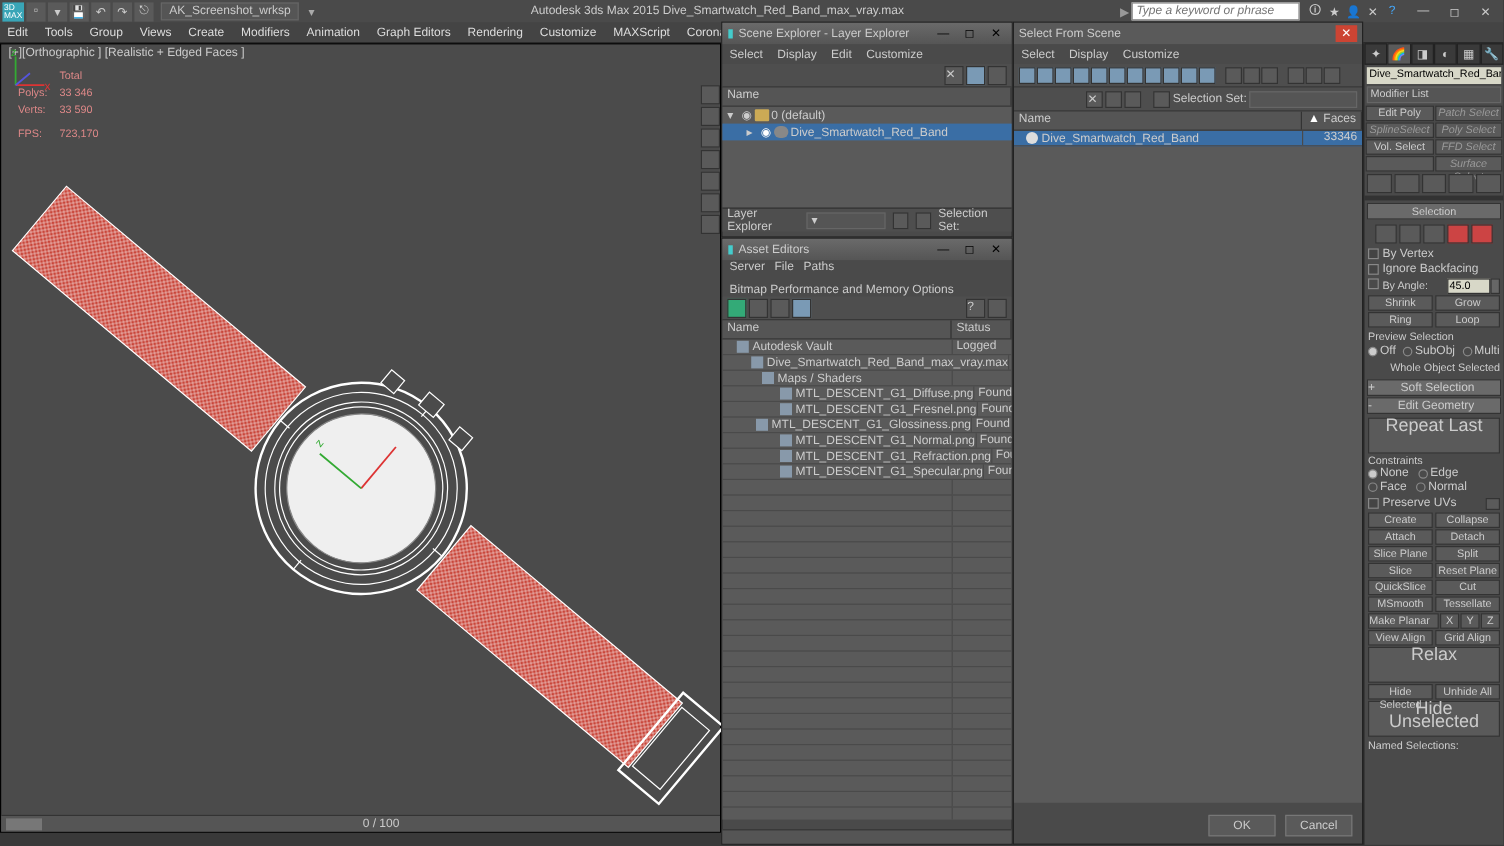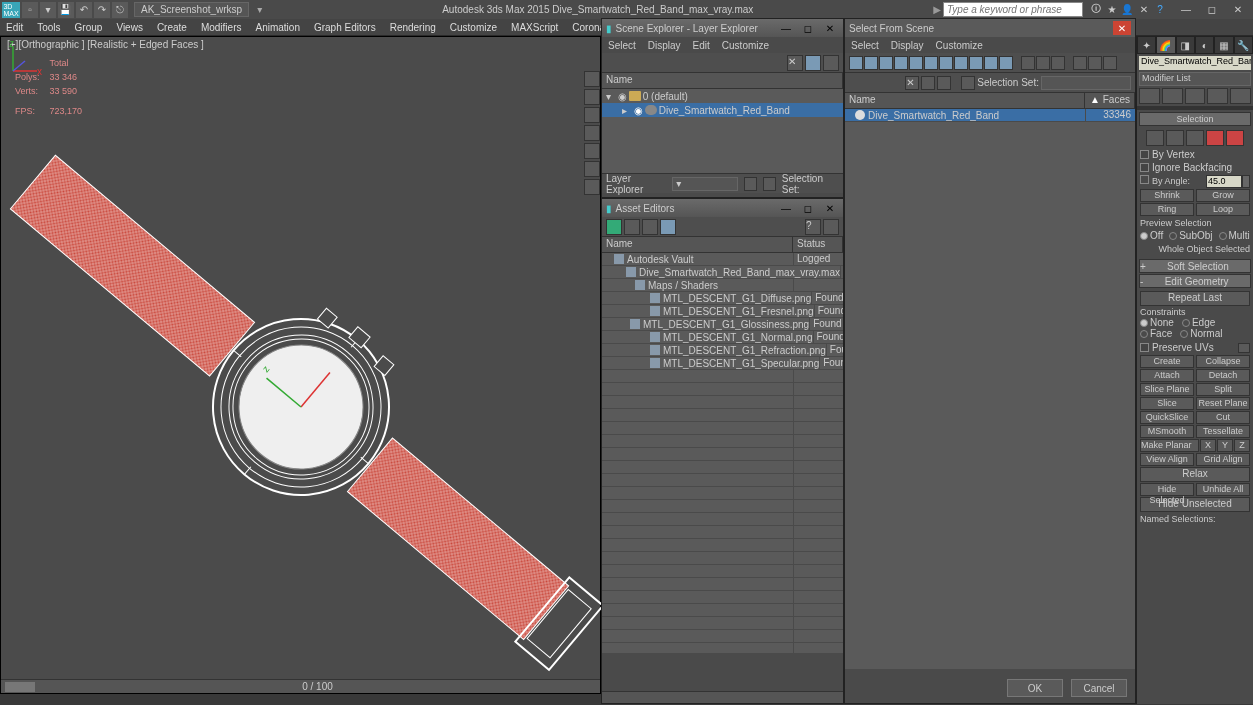--- a/index.html
+++ b/index.html
@@ -72,21 +72,21 @@
 .cmdpanel .ibar div{flex:1;background:#5a5a5a;border:1px solid #333}
 .cmdpanel .rollout-title{height:14px;background:#6a6a6a;text-align:center;font-size:9px;line-height:13px;margin:1px 2px;border:1px solid #333}
 .cmdpanel .rollout{padding:1px 3px}
 .cmdpanel .sobj{display:flex;gap:2px;margin:2px;justify-content:center}
 .cmdpanel .sobj div{width:18px;height:16px;background:#5a5a5a;border:1px solid #333}
 .cmdpanel .sobj div.on{background:#c44}
 .cmdpanel .chk{display:flex;align-items:center;gap:3px;height:13px;font-size:9px}
 .cmdpanel .chk .box{width:9px;height:9px;border:1px solid #888;background:#444}
 .cmdpanel .row2{display:grid;grid-template-columns:1fr 1fr;gap:2px;margin:1px 0}
 .cmdpanel .row2 .b{height:13px;background:#5a5a5a;border:1px solid #333;text-align:center;font-size:9px;line-height:11px}
-.cmdpanel .fullb{height:15px;background:#5a5a5a;border:1px solid #333;text-align:center;font-size:10px;line-height:11px;margin:1px 0}
+.cmdpanel .fullb{height:30px;background:#5a5a5a;border:1px solid #333;text-align:center;font-size:15px;line-height:11px;margin:1px 0}
 .cmdpanel .radio{display:flex;align-items:center;gap:2px;font-size:9px}
 .cmdpanel .radio .r{width:8px;height:8px;border:1px solid #888;border-radius:4px}
 .cmdpanel .radio .r.on{background:#ccc}
 .cmdpanel .spin{display:flex;height:13px;margin:1px 0}
 .cmdpanel .spin .lab{flex:1;font-size:9px;line-height:12px}
 .cmdpanel .spin .val{width:36px;background:#d8d8c8;color:#000;border:1px solid #333;font-size:9px;padding:0 1px}
 .cmdpanel .spin .ar{width:8px;background:#666;border:1px solid #333}
 .fi{width:10px;height:10px;background:#89a;display:inline-block}
 </style>
 </head>
@@ -271,20 +271,26 @@
 
 <div id="asset-tracking" class="panel">
   <div class="ptitle">
     <span style="color:#4cc">▮</span>
     <span>Asset Editors</span>
     <div class="spacer"></div>
     <div class="pbtn">—</div>
     <div class="pbtn">◻</div>
     <div class="pbtn">✕</div>
   </div>
+  <div class="pmenu" style="flex-wrap:wrap;height:30px;gap:8px">
+    <span>Server</span>
+    <span>File</span>
+    <span>Paths</span>
+    <span>Bitmap Performance and Memory Options</span>
+  </div>
   <div class="ptoolbar">
     <div class="tbtn" style="background:#3a7"></div>
     <div class="tbtn"></div>
     <div class="tbtn"></div>
     <div class="tbtn on"></div>
     <div style="flex:1"></div>
     <div class="tbtn">?</div>
     <div class="tbtn"></div>
   </div>
   <div class="header-row">
@@ -512,20 +518,30 @@
   <div class="tabs">
     <div>✦</div>
     <div class="act">🌈</div>
     <div>◨</div>
     <div>◐</div>
     <div>▦</div>
     <div>🔧</div>
   </div>
   <div class="objname">Dive_Smartwatch_Red_Band</div>
   <div class="dd">Modifier List</div>
+  <div class="btngrid" id="modbtns">
+      <div class="b">Edit Poly</div>
+      <div class="b it">Patch Select</div>
+      <div class="b it">SplineSelect</div>
+      <div class="b it">Poly Select</div>
+      <div class="b">Vol. Select</div>
+      <div class="b it">FFD Select</div>
+      <div class="b"></div>
+      <div class="b it">Surface Select</div>
+    </div>
   <div class="ibar">
     <div></div>
     <div></div>
     <div></div>
     <div></div>
     <div></div>
   </div>
   <div style="height:4px;background:#333;margin:2px 0"></div>
   <div class="rollout-title">Selection</div>
   <div class="rollout">

